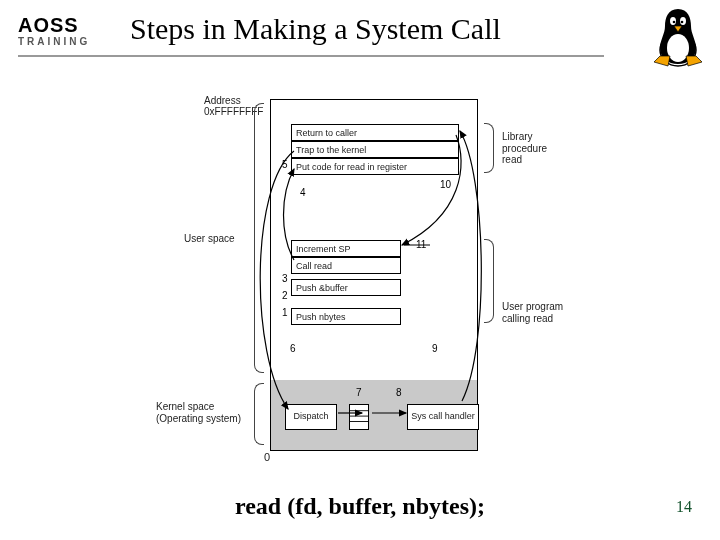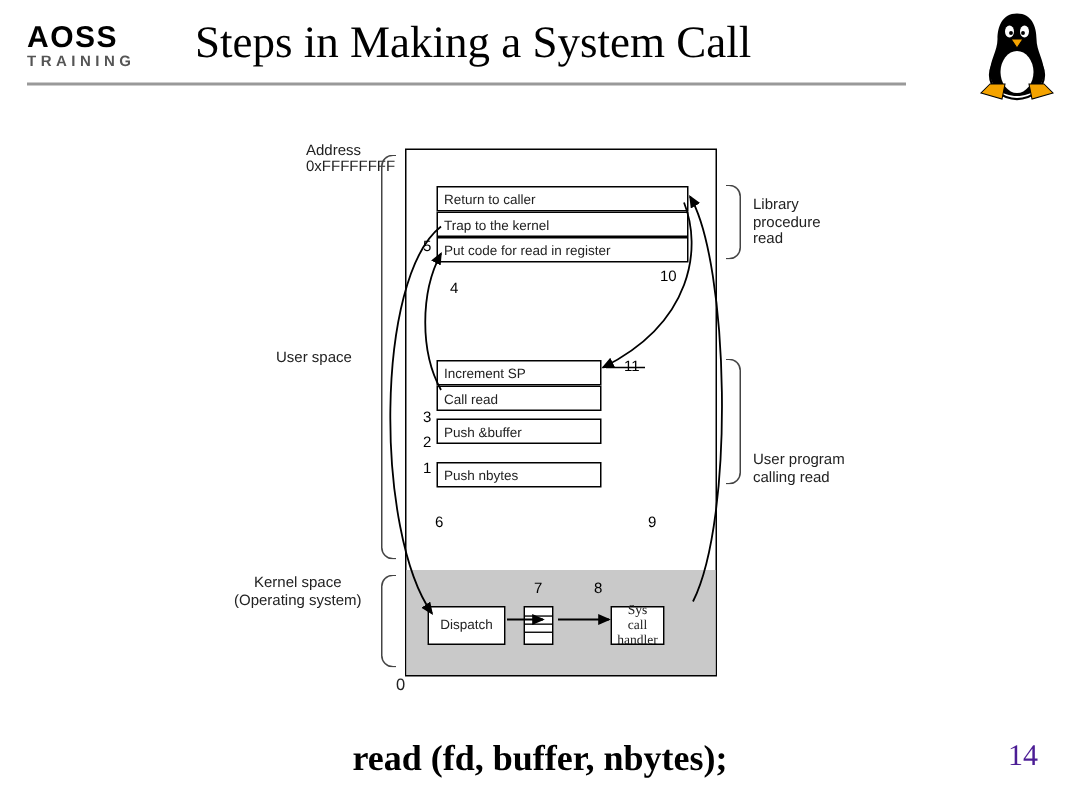--- a/index.html
+++ b/index.html
@@ -139,22 +139,22 @@
     font-family: "Times New Roman", Times, serif;
     font-size: 24px;
     font-weight: bold;
     color: #000;
   }
   .pagenum {
     position: absolute;
     right: 28px;
     bottom: 24px;
     font-family: "Times New Roman", Times, serif;
-    font-size: 20px;
-    color: #4c1d95;
+    font-size: 16px;
+    color: #14532d;
   }
   .kbox {
     position: absolute;
     border: 1px solid #000;
     background: #fff;
     font-size: 9px;
     display: flex;
     align-items: center;
     justify-content: center;
     text-align: center;
@@ -214,40 +214,40 @@
     <div class="row" style="top:208px; width:110px;">Push nbytes</div>
 
     <div class="kbox" style="left:14px; bottom:20px; width:52px; height:26px;">Dispatch</div>
     <div class="kbox" style="left:78px; bottom:20px; width:20px; height:26px; padding:0;">
       <svg viewBox="0 0 20 26" width="20" height="26">
         <line x1="0" y1="6" x2="20" y2="6" stroke="#000"></line>
         <line x1="0" y1="12" x2="20" y2="12" stroke="#000"></line>
         <line x1="0" y1="18" x2="20" y2="18" stroke="#000"></line>
       </svg>
     </div>
-    <div class="kbox" style="left:136px; bottom:20px; width:36px; height:26px;font-family:Liberation Serif, serif;">Sys call handler</div>
+    <div class="kbox" style="left:136px; bottom:20px; width:72px; height:26px;">Sys call handler</div>
   </div>
 
   <div class="nlabel" style="left:202px; top:64px;">5</div>
   <div class="nlabel" style="left:220px; top:92px;">4</div>
   <div class="nlabel" style="left:202px; top:178px;">3</div>
   <div class="nlabel" style="left:202px; top:195px;">2</div>
   <div class="nlabel" style="left:202px; top:212px;">1</div>
   <div class="nlabel" style="left:210px; top:248px;">6</div>
   <div class="nlabel" style="left:276px; top:292px;">7</div>
   <div class="nlabel" style="left:316px; top:292px;">8</div>
   <div class="nlabel" style="left:352px; top:248px;">9</div>
   <div class="nlabel" style="left:360px; top:84px;">10</div>
   <div class="nlabel" style="left:336px; top:144px;">11</div>
 
   <div class="brace-left" style="left:174px; top:8px; width:10px; height:270px;"></div>
   <div class="sidetext" style="left:104px; top:138px;">User space</div>
 
   <div class="brace-left" style="left:174px; top:288px; width:10px; height:62px;"></div>
-  <div class="sidetext" style="left:76px; top:288px;text-align:center;">
+  <div class="sidetext" style="left:76px; top:306px;">
     <div>Kernel space</div>
     <div>(Operating system)</div>
   </div>
 
   <div class="brace-right" style="left:404px; top:28px; width:10px; height:50px;"></div>
   <div class="sidetext" style="left:422px; top:36px;">
     <div>Library</div>
     <div>procedure</div>
     <div>read</div>
   </div>

